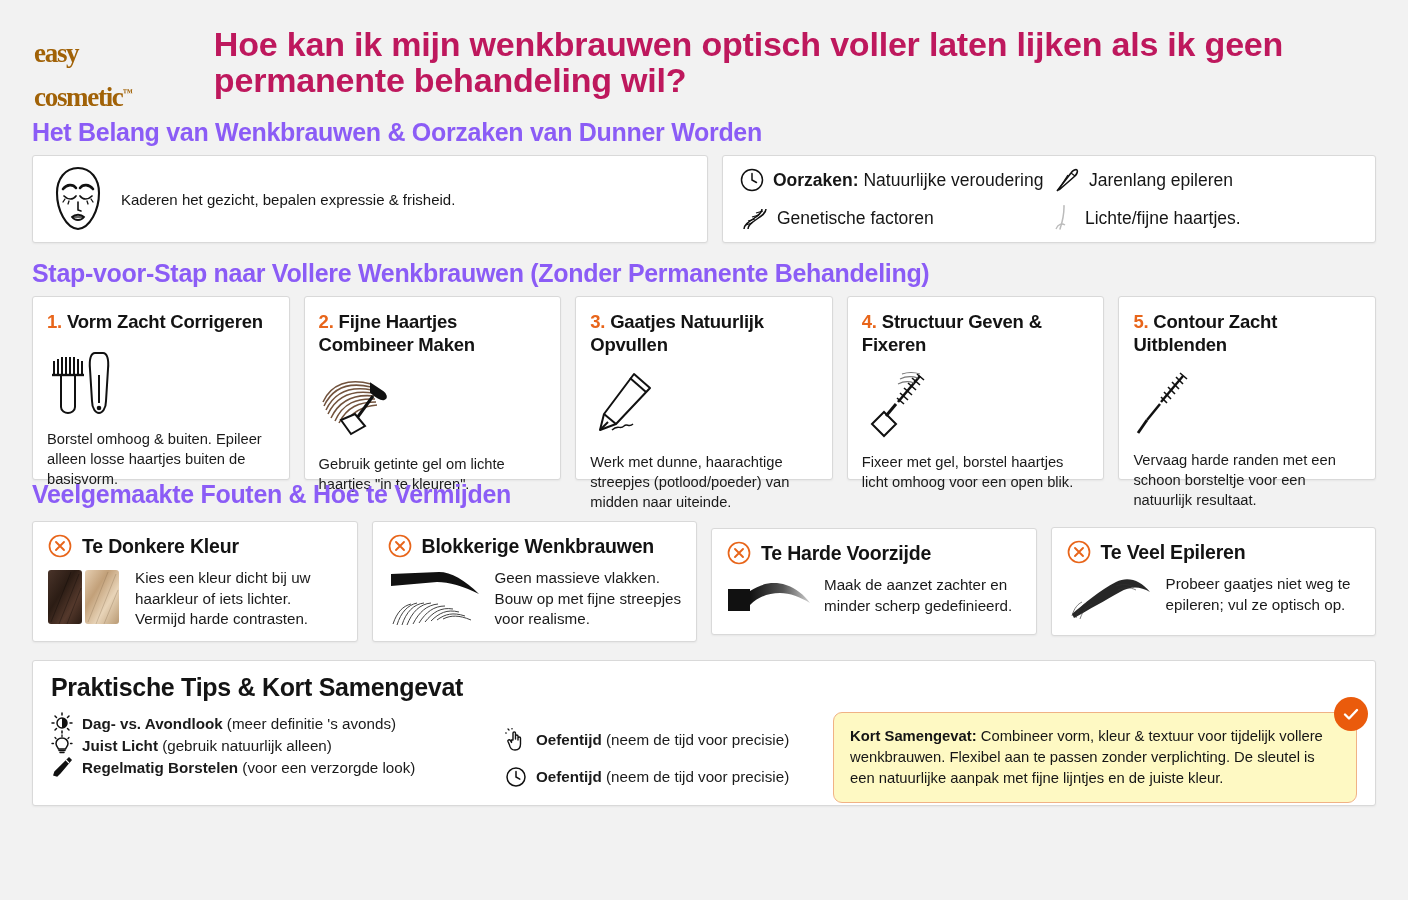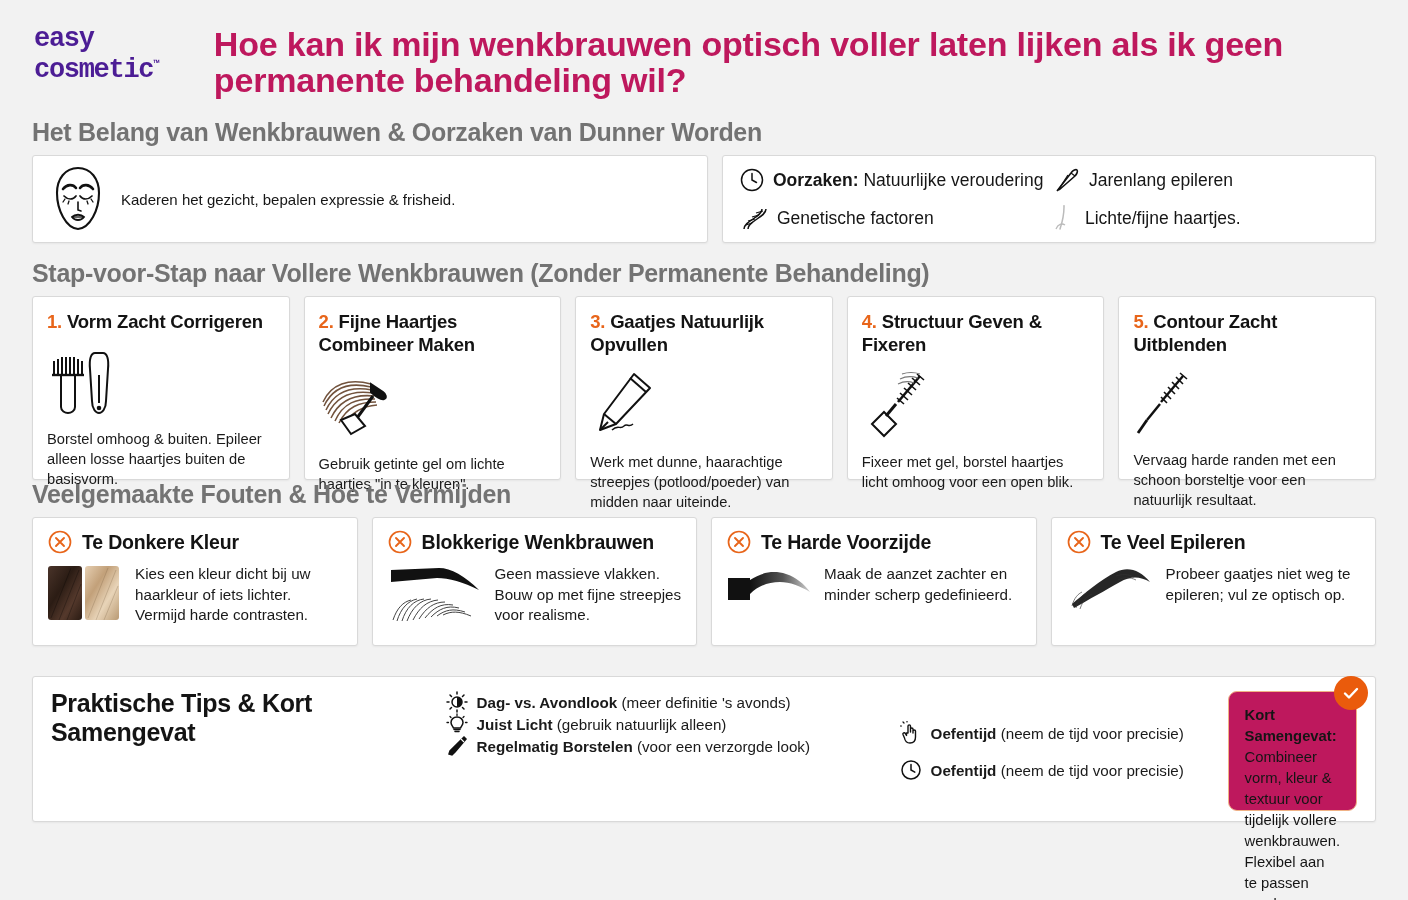--- a/index.html
+++ b/index.html
@@ -9,34 +9,34 @@
     font-family: "Liberation Sans", sans-serif;
     color: #111;
     overflow: hidden;
   }
   .page { width: 1408px; height: 900px; position: relative; padding: 0 22px; }
 
   
   .header { display: flex; align-items: flex-start; padding: 18px 0 6px 0; height: 118px; }
   .logo { width: 250px; padding-left: 12px; padding-top: 8px; }
   .logo-l1, .logo-l2 {
-    font-family: Liberation Mono, monospace;
+    font-family: Liberation Serif, serif;
     font-weight: 700; font-size: 27px; line-height: 26px;
-    letter-spacing: -1.3px; color: #4c1d95;
+    letter-spacing: -1.3px; color: #a16207; margin-top: 14px;
   }
   .logo-l2 { position: relative; display: inline-block; }
   .logo-tm { font-size: 10px; vertical-align: super; letter-spacing: 0; font-weight: 700; }
   .title {
     font-size: 34px; font-weight: 700; line-height: 36px;
     color: #be185d; padding-top: 8px; letter-spacing: -0.2px;
   }
 
   
   .sec-head {
-    font-size: 25px; font-weight: 700; color: #737373;
+    font-size: 25px; font-weight: 700; color: #8b5cf6;
     margin: 0 0 8px 10px; letter-spacing: -0.3px;
   }
 
   
   .card {
     background: #fff; border: 1px solid #d9d9d9; border-radius: 3px;
     box-shadow: 0 1px 2px rgba(0,0,0,0.05);
   }
   .row { display: flex; gap: 14px; padding: 0 10px; }
 
@@ -51,39 +51,39 @@
 
   
   .steps-row { height: 184px; }
   .step-card { flex: 1; padding: 13px 14px 10px 14px; display: flex; flex-direction: column; }
   .step-title { font-size: 18.5px; font-weight: 700; line-height: 23px; color: #131313; letter-spacing: -0.2px; }
   .step-num { color: #e8651a; }
   .step-body { display: flex; align-items: flex-start; gap: 10px; margin-top: 12px; flex-direction: column; }
   .step-desc { font-size: 14.7px; line-height: 20px; color: #1a1a1a; }
 
   
-  .mist-row { height: 129px; margin-bottom: 30px; }
+  .mist-row { height: 129px; margin-bottom: 14px; align-items: center; }
   .mist-card { flex: 1; padding: 11px 14px; }
   .mist-head { display: flex; align-items: center; gap: 9px; }
   .mist-title { font-size: 19.5px; font-weight: 700; color: #131313; letter-spacing: -0.2px; }
   .mist-body { display: flex; align-items: flex-start; gap: 12px; margin-top: 9px; }
   .mist-desc { font-size: 15.2px; line-height: 20.5px; color: #1a1a1a; }
 
   
-  .tips-card { margin: 0 10px; height: 146px; padding: 12px 18px 10px 18px; position: relative; display: flex; flex-direction: row; }
+  .tips-card { margin: 0 10px; height: 146px; padding: 12px 18px 10px 18px; position: relative; display: flex; flex-direction: column; }
   .tips-title { font-size: 25px; font-weight: 700; color: #141414; letter-spacing: -0.3px; margin-bottom: 8px; }
   .tips-wrap { display: flex; gap: 12px; flex: 1; }
   .tips-cols { display: flex; flex: 0 0 770px; gap: 24px; }
   .tips-col { display: flex; flex-direction: column; justify-content: flex-start; padding-top: 2px; }
   .tips-col.c1 { flex: 0 0 430px; }
   .tips-col.c2 { flex: 1; justify-content: center; gap: 14px; }
   .tip { display: flex; align-items: center; gap: 9px; font-size: 15.2px; color: #1a1a1a; white-space: nowrap; }
   .tip b { font-weight: 700; }
   .summary {
-    flex: 1; background: #be185d; border: 1.5px solid #f0b285; border-radius: 9px;
+    flex: 1; background: #fef9c3; border: 1.5px solid #f0b285; border-radius: 9px;
     padding: 13px 16px; position: relative; align-self: stretch; margin-top: 2px;
   }
   .summary-text { font-size: 14.8px; line-height: 21px; color: #151515; }
   .summary-text b { font-weight: 700; }
   .check-badge {
     position: absolute; top: -16px; right: -12px; width: 34px; height: 34px;
     border-radius: 50%; background: #ea5b0c; display: flex; align-items: center; justify-content: center;
   }
   svg { display: block; }
 </style>

